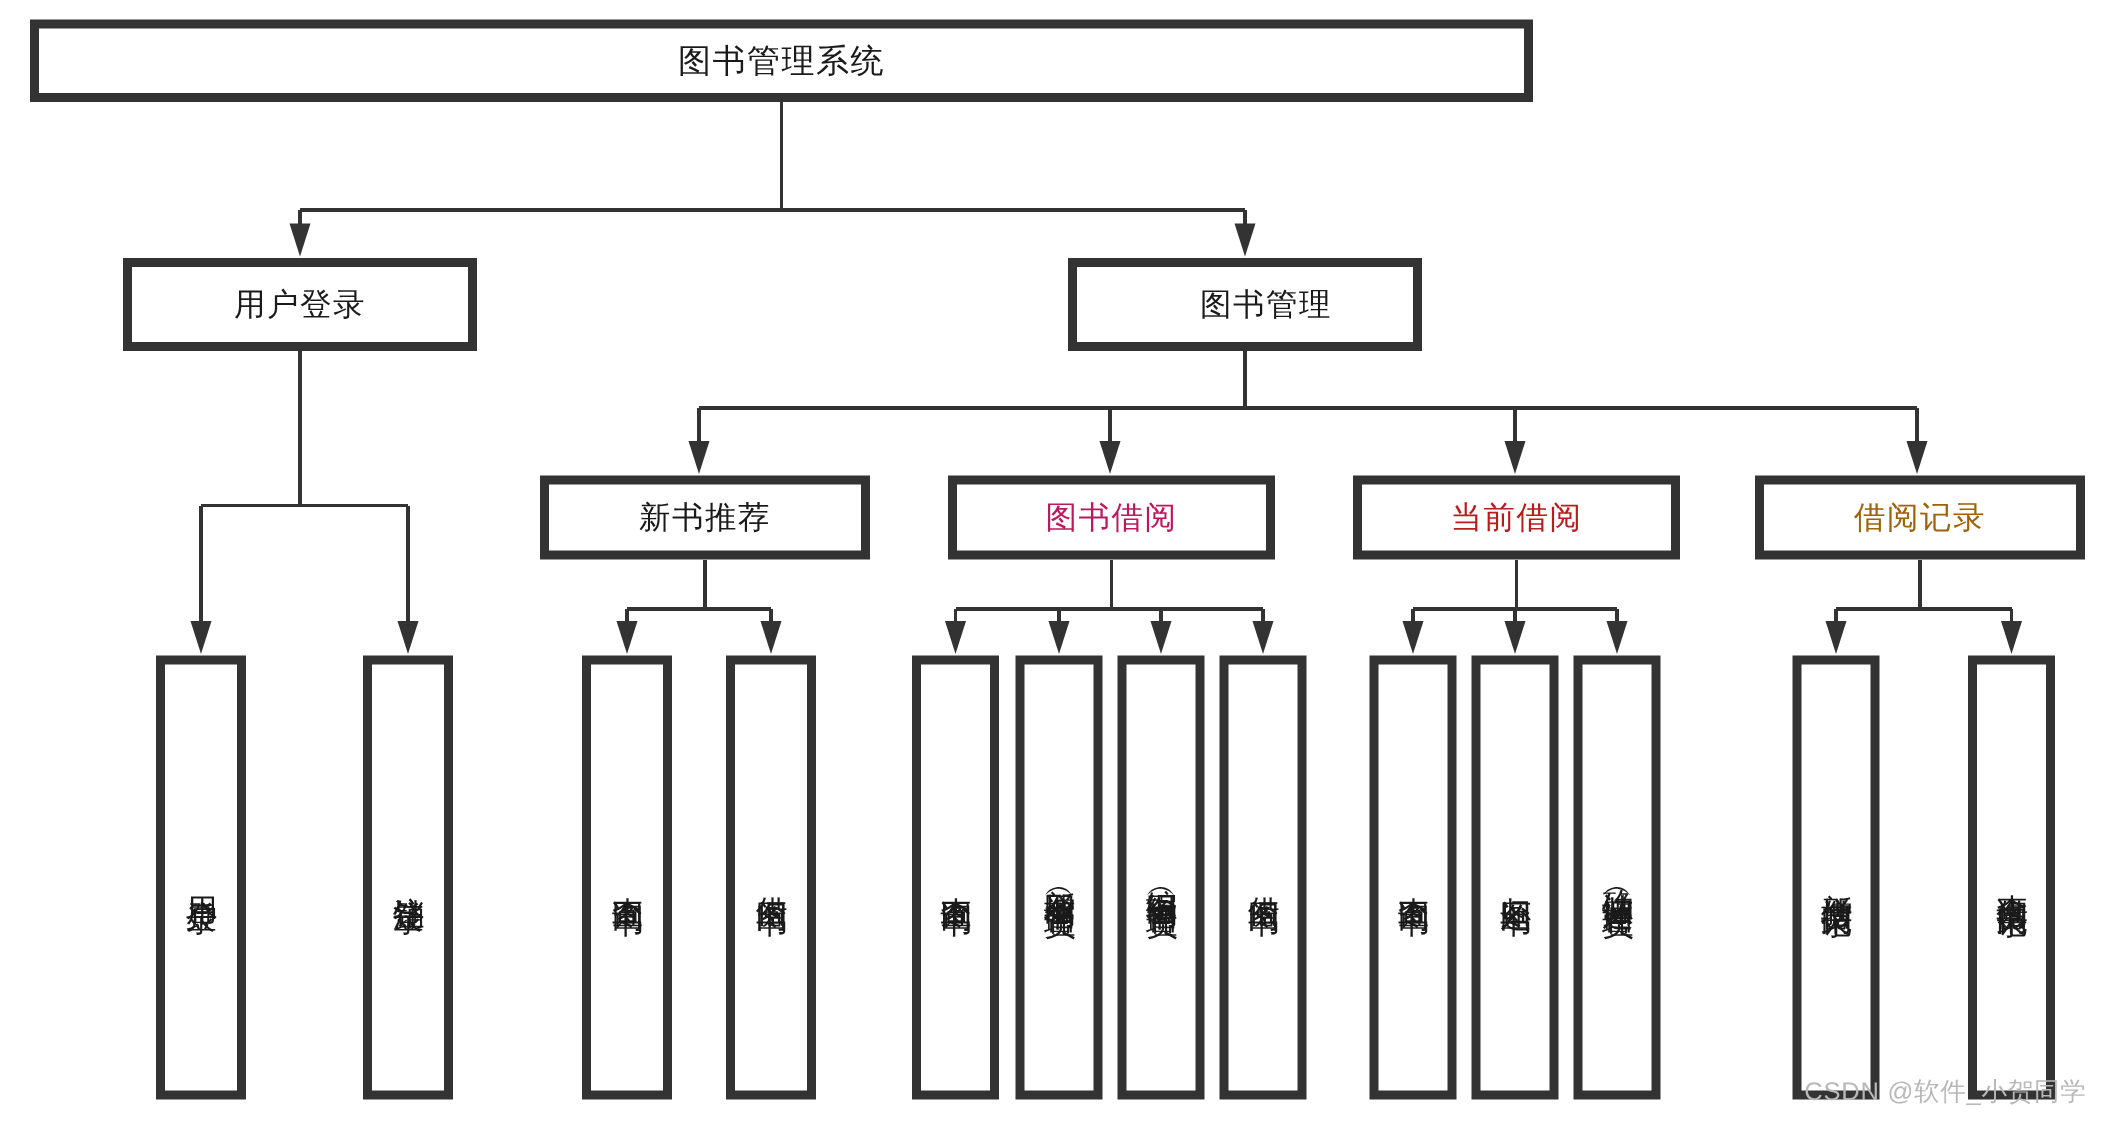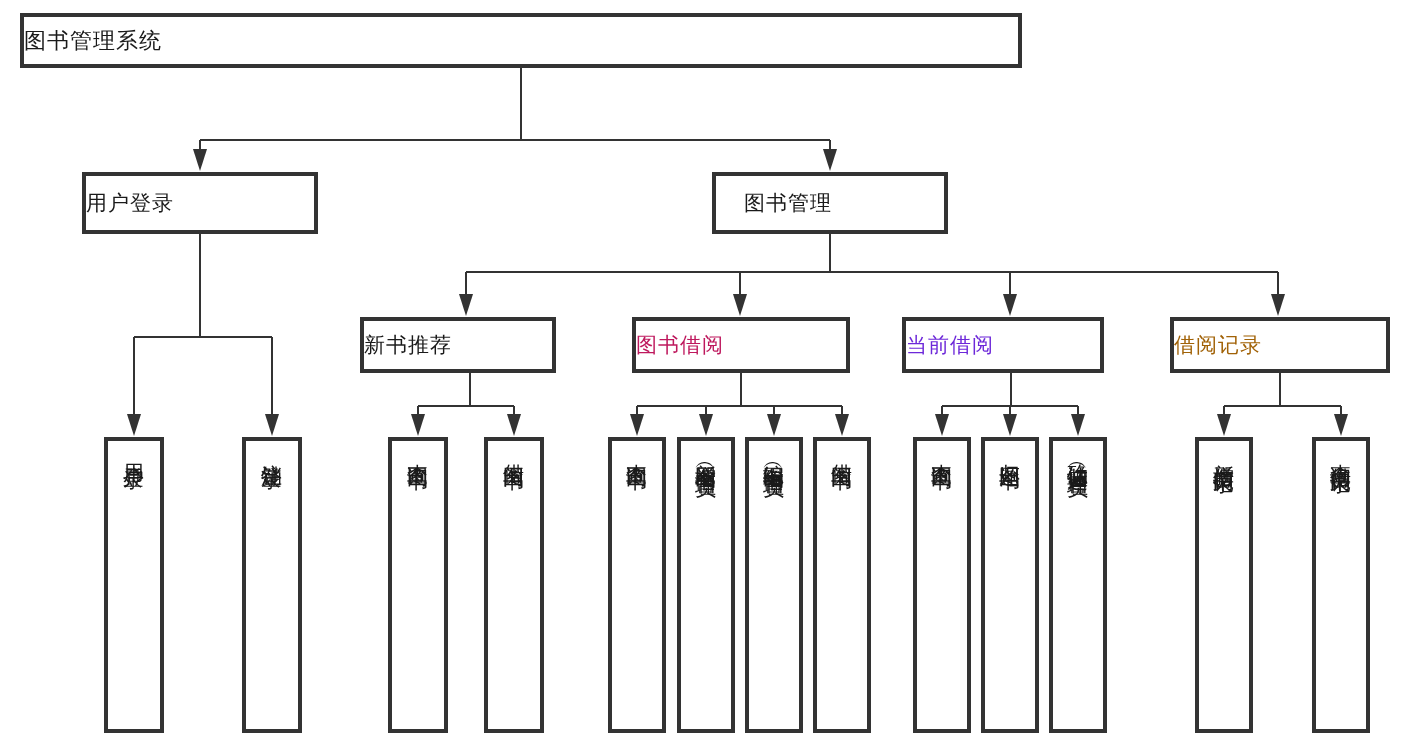--- a/index.html
+++ b/index.html
@@ -21,24 +21,25 @@
     position: absolute;
     left: 0;
     top: 0;
     width: 1405px;
     height: 747px;
     pointer-events: none;
   }
   .node {
     position: absolute;
     box-sizing: border-box;
-    border: 4px solid #1d4ed8;
+    border: 6px solid #1d4ed8;
     background: #ffffff;
     display: flex;
     align-items: center;
+    justify-content: center;
     color: #1a1a1a;
   }
   .node.horiz {
     font-size: 21px;
     letter-spacing: 1px;
   }
   .node.vert {
     writing-mode: vertical-rl;
     text-orientation: upright;
     font-size: 21px;
@@ -127,27 +128,27 @@
   <div id="node-layer">
       <div class="node horiz root" style="left: 20px; top: 13px; width: 1002px; height: 55px; border-color: rgb(51, 51, 51); background: rgb(255, 255, 255); color: rgb(26, 26, 26);">
         <span class="hlabel">图书管理系统</span>
       </div>
       <div class="node horiz" style="left: 82px; top: 172px; width: 236px; height: 62px; border-color: rgb(51, 51, 51); background: rgb(255, 255, 255); color: rgb(26, 26, 26);">
         <span class="hlabel">用户登录</span>
       </div>
       <div class="node horiz" style="left: 712px; top: 172px; width: 236px; height: 62px; border-color: rgb(51, 51, 51); background: rgb(255, 255, 255); color: rgb(26, 26, 26); padding-left: 28px;">
         <span class="hlabel">图书管理</span>
       </div>
-      <div class="node horiz" style="left: 360px; top: 317px; width: 196px; height: 56px; border-color: rgb(51, 51, 51); background: rgb(255, 255, 255); color: rgb(26, 26, 26);">
+      <div class="node horiz" style="left: 360px; top: 317px; width: 220px; height: 56px; border-color: rgb(51, 51, 51); background: rgb(255, 255, 255); color: rgb(26, 26, 26);">
         <span class="hlabel">新书推荐</span>
       </div>
       <div class="node horiz" style="left: 632px; top: 317px; width: 218px; height: 56px; border-color: rgb(51, 51, 51); background: rgb(255, 255, 255); color: #be185d;">
         <span class="hlabel">图书借阅</span>
       </div>
-      <div class="node horiz" style="left: 902px; top: 317px; width: 202px; height: 56px; border-color: rgb(51, 51, 51); background: rgb(255, 255, 255); color: #6d28d9;">
+      <div class="node horiz" style="left: 902px; top: 317px; width: 218px; height: 56px; border-color: rgb(51, 51, 51); background: rgb(255, 255, 255); color: #b91c1c;">
         <span class="hlabel">当前借阅</span>
       </div>
       <div class="node horiz" style="left: 1170px; top: 317px; width: 220px; height: 56px; border-color: rgb(51, 51, 51); background: rgb(255, 255, 255); color: #a16207;">
         <span class="hlabel">借阅记录</span>
       </div>
       <div class="node vert" style="left: 104px; top: 437px; width: 60px; height: 296px; border-color: rgb(51, 51, 51); background: rgb(255, 255, 255); color: rgb(26, 26, 26);">
         <span class="vlabel">用户登录</span>
       </div>
       <div class="node vert" style="left: 242px; top: 437px; width: 60px; height: 296px; border-color: rgb(51, 51, 51); background: rgb(255, 255, 255); color: rgb(26, 26, 26);">
         <span class="vlabel">注销登录</span>
@@ -179,13 +180,14 @@
       <div class="node vert" style="left: 1049px; top: 437px; width: 58px; height: 296px; border-color: rgb(51, 51, 51); background: rgb(255, 255, 255); color: rgb(26, 26, 26);">
         <span class="vlabel">确认归还（管理员）</span>
       </div>
       <div class="node vert" style="left: 1195px; top: 437px; width: 58px; height: 296px; border-color: rgb(51, 51, 51); background: rgb(255, 255, 255); color: rgb(26, 26, 26);">
         <span class="vlabel">新增借阅记录</span>
       </div>
       <div class="node vert" style="left: 1312px; top: 437px; width: 58px; height: 296px; border-color: rgb(51, 51, 51); background: rgb(255, 255, 255); color: rgb(26, 26, 26);">
         <span class="vlabel">查询借阅记录</span>
       </div>
     </div>
+  <div id="watermark">CSDN @软件_小贺同学</div>
 </div>
 
 </body></html>

